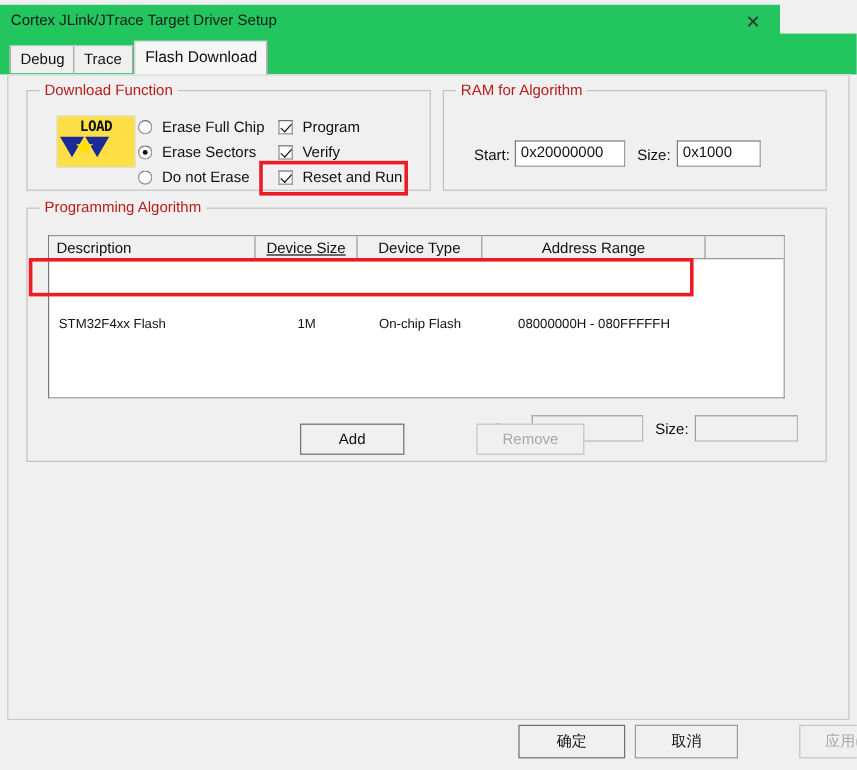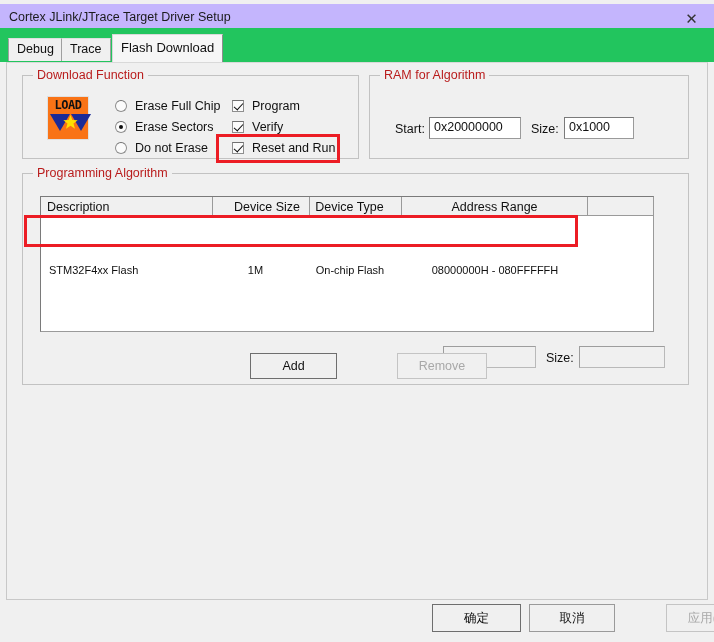--- a/index.html
+++ b/index.html
@@ -12,22 +12,22 @@
   }
   #root {
     position: relative;
     width: 714px; height: 642px;
     background: #f0f0f0;
   }
 
   
   .titlebar {
     position: absolute; left: 0; top: 4px;
-    width: 714px; height: 28px;
-    background: #c4b5fd;
+    width: 650px; height: 28px;
+    background: #22c55e;
     border-bottom: 1px solid #e6e6e6;
   }
   .title-text {
     position: absolute; left: 9px; top: 6px;
     font-size: 12.5px; color: #1b1b1b;
     white-space: nowrap;
   }
   .close-btn {
     position: absolute; right: 0; top: 0;
     width: 45px; height: 28px;
@@ -90,22 +90,22 @@
   }
 
   #grp-download { left: 15px; top: 12px; width: 337px; height: 84px; }
   #grp-ram      { left: 362px; top: 12px; width: 320px; height: 84px; }
   #grp-algo     { left: 15px; top: 110px; width: 667px; height: 212px; }
 
   
   .load-icon {
     position: absolute;
     left: 24px; top: 20px;
-    width: 42px; height: 44px;
-    background: #f97316;
+    width: 66px; height: 44px;
+    background: #fde047;
     border: 1px solid #e0e0e0;
   }
   .load-word {
     position: absolute; left: 0; top: 1px; width: 100%;
     text-align: center;
     font-family: "DejaVu Sans Mono", monospace;
     font-size: 12px; font-weight: bold; letter-spacing: -0.5px;
     color: #111;
   }
   .load-arrow {
@@ -326,21 +326,21 @@
       <div class="fieldlabel" style="left:161px; top:46px;">Size:</div>
       <div class="textfield" style="left:194px; top:41px; width:70px; height:22px;">0x1000</div>
     </div>
 
     <div class="groupbox" id="grp-algo">
       <div class="group-legend">Programming Algorithm</div>
 
       <div class="table-wrap">
         <div class="thead">
           <div class="th" style="left:0px;   width:172px;">Description</div>
-          <div class="th c" style="left:184px; width:85px;">Device Size</div>
+          <div class="th c" style="left:172px; width:85px;text-decoration:underline;">Device Size</div>
           <div class="th c" style="left:257px; width:104px;">Device Type</div>
           <div class="th c" style="left:361px; width:186px;">Address Range</div>
           <div class="th" style="left:547px; width:65px; border-right:none;"></div>
         </div>
         <div class="trow">
           <div class="td" style="left:8px;   width:170px;">STM32F4xx Flash</div>
           <div class="td c" style="left:172px; width:85px;">1M</div>
           <div class="td c" style="left:257px; width:104px;">On-chip Flash</div>
           <div class="td c" style="left:361px; width:186px;">08000000H - 080FFFFFH</div>
         </div>

